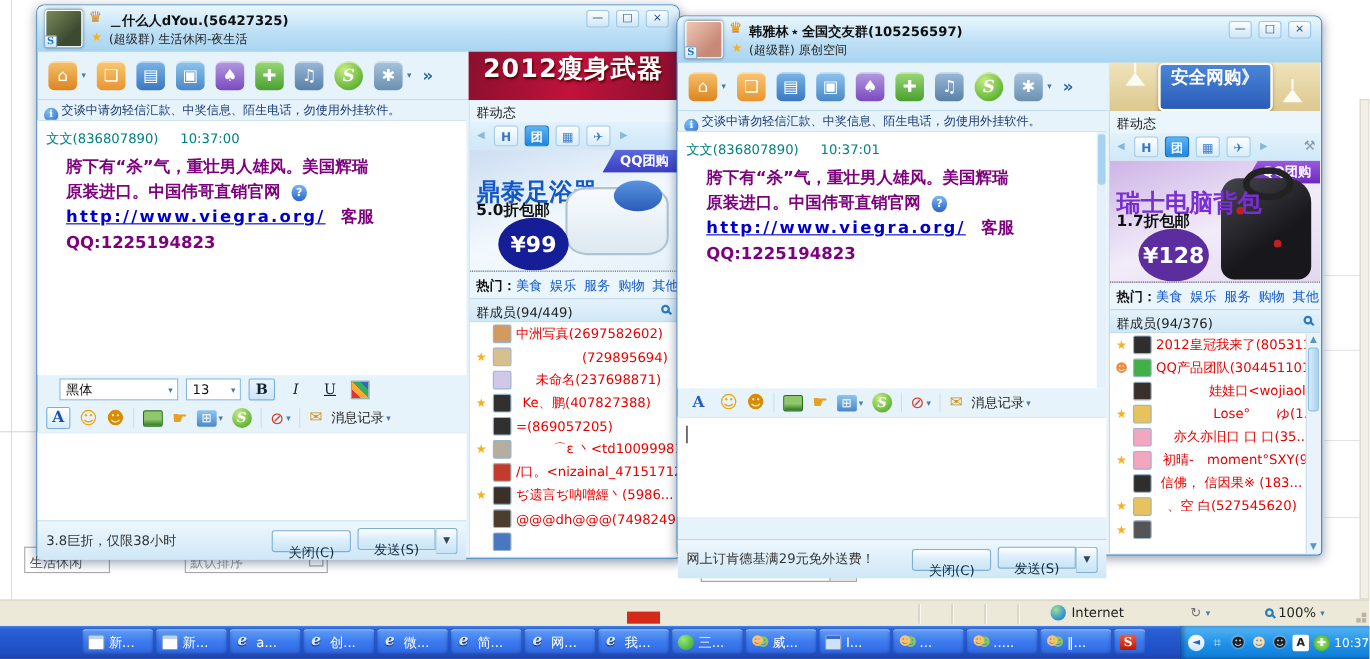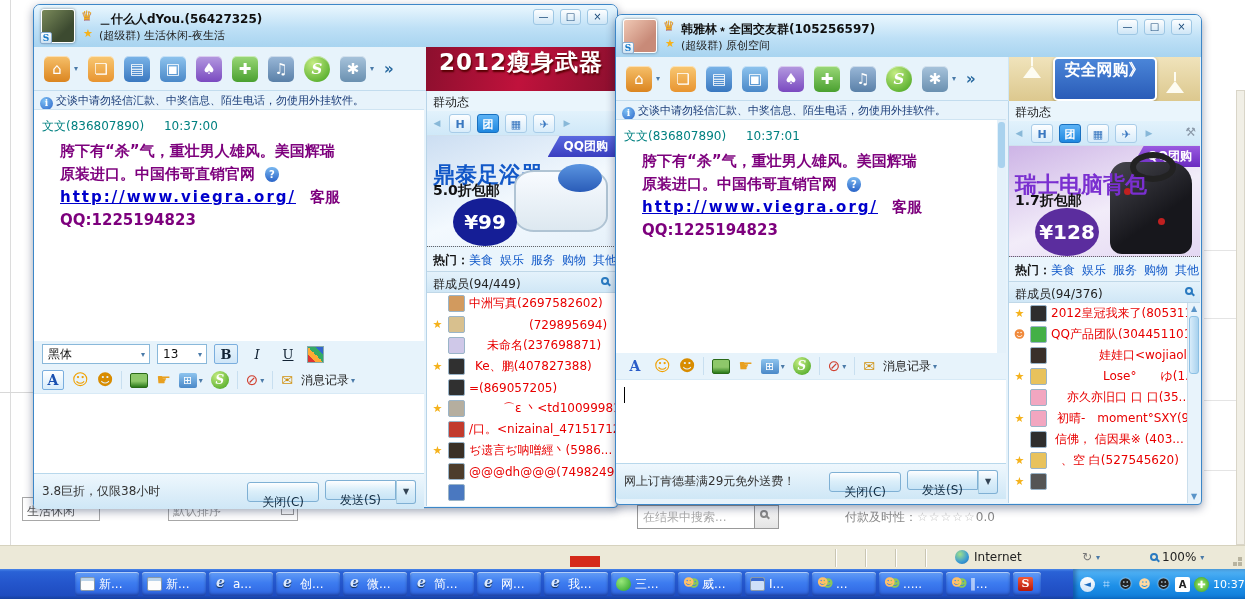--- a/index.html
+++ b/index.html
@@ -105,21 +105,21 @@
 #win-right .chat-area{height:234px}
 .sender-line{padding:8px 0 0 8px;color:#008080;white-space:nowrap}
 .sender-time{margin-left:16px}
 .msg-body{padding:5px 0 0 26px;color:#7d007d;font-weight:bold;font-size:15px;line-height:23px;white-space:nowrap}
 .msg-link{color:#0000cc;text-decoration:underline;letter-spacing:2px;cursor:pointer}
 .msg-after{margin-left:14px}
 .shield-ico{display:inline-block;width:14px;height:15px;border-radius:45% 45% 50% 50%;background:linear-gradient(#7ab8f0,#2a64c8);color:#fff;font-size:10px;font-weight:bold;text-align:center;line-height:15px;margin-left:10px;vertical-align:1px}
 .chat-scroll{position:absolute;right:0;top:0;width:9px;height:100%;background:#e4f1fa}
 .chat-scroll::before{content:"";position:absolute;left:1px;top:2px;width:7px;height:46px;background:#a9d2ee;border-radius:3px}
 
-.font-bar{position:absolute;left:0;top:336px;width:390px;height:26px;display:flex;align-items:center;gap:7px;padding:0 8px}
+.font-bar{position:absolute;left:0;top:336px;width:390px;height:26px;display:flex;align-items:center;gap:7px;padding:0 20px}
 .fake-select{height:20px;border:1px solid #89b8da;background:#fff;display:flex;align-items:center;justify-content:space-between;padding:0 2px 0 5px;color:#111}
 .w110{width:108px}.w52{width:50px}
 .sel-arrow{color:#4a7aa8;font-size:8px;padding:0 2px}
 .fmt-btn{width:24px;height:20px;text-align:center;font-family:"DejaVu Serif",serif;font-size:13px;line-height:19px;color:#123;border:1px solid transparent}
 .fmt-b{font-weight:bold;border:1px solid #7aaede;background:linear-gradient(#e8f4fc,#cfe6f8);border-radius:2px}
 .fmt-i{font-style:italic}.fmt-u{text-decoration:underline}
 .palette{width:17px;height:17px;border:1px solid #8aa;background:linear-gradient(45deg,#d33 25%,#fa3 25% 50%,#3a6 50% 75%,#36c 75%)}
 
 .emoji-bar{position:absolute;left:0;width:390px;height:26px;display:flex;align-items:center;gap:8px;padding:0 8px}
 #win-left .emoji-bar{top:362px}
@@ -137,21 +137,21 @@
 .hist-label{color:#222;white-space:nowrap}
 .vsep{width:1px;height:18px;background:#c8dff0;flex:none}
 
 .input-area{position:absolute;left:0;width:390px;background:#fff;border-top:1px solid #d8eaf6}
 #win-left .input-area{top:388px;height:80px}
 #win-right .input-area{top:364px;height:91px}
 .caret{position:absolute;left:8px;top:7px;width:1px;height:16px;background:#000}
 
 .footer-bar{position:absolute;left:0;width:390px;height:36px;background:linear-gradient(#eef7fd,#cfe7f6);border-top:1px solid #b8d8ec;display:flex;align-items:center;gap:6px;padding:0 8px;border-radius:0 0 0 3px}
 #win-left .footer-bar{top:468px}
-#win-right .footer-bar{top:448px}
+#win-right .footer-bar{top:475px}
 .status-text{flex:1;color:#333;white-space:nowrap;overflow:hidden}
 .btn{height:20px;border:1px solid #7fb0d4;border-radius:3px;background:linear-gradient(#fefeff,#dceffa 45%,#c8e4f6);color:#102a40;text-align:center;line-height:22px;padding:8px 14px;white-space:nowrap}
 .send-group{display:flex}
 .send-group .btn{border-radius:3px 0 0 3px}
 .send-arrow{width:20px;height:24px;border:1px solid #7fb0d4;border-left:1px solid #a8cce0;border-radius:0 3px 3px 0;background:linear-gradient(#fefeff,#dceffa 45%,#c8e4f6);font-size:8px;line-height:22px;text-align:center;color:#345}
 
 
 .sidebar{position:absolute;top:86px;bottom:1px;right:1px;left:392px;border-left:1px solid #b8d4e8;background:#eaf5fc;border-radius:0 0 3px 0;overflow:hidden}
 .feed-label{height:20px;padding:3px 0 0 6px;color:#222}
 .tab-strip{height:24px;display:flex;align-items:center;gap:6px;padding:0 4px;background:linear-gradient(#e2f2fc,#cfe8f8)}
@@ -550,21 +550,21 @@
 
         <div class="member-row">
           <span class="member-badge" style="color: rgb(245, 178, 28);">★</span>
           <span class="member-avatar" style="background: rgb(242, 166, 192);"></span>
           <span class="member-name" style="padding-left: 6px;">初晴-　moment°SXY(9...</span>
         </div>
 
         <div class="member-row">
           <span class="member-badge"></span>
           <span class="member-avatar" style="background: rgb(46, 46, 46);"></span>
-          <span class="member-name" style="padding-left: 4px;">信佛， 信因果※ (403...</span>
+          <span class="member-name" style="padding-left: 4px;">信佛， 信因果※ (183...</span>
         </div>
 
         <div class="member-row">
           <span class="member-badge" style="color: rgb(245, 178, 28);">★</span>
           <span class="member-avatar" style="background: rgb(232, 194, 92);"></span>
           <span class="member-name" style="padding-left: 10px;">、空 白(527545620)</span>
         </div>
 
         <div class="member-row">
           <span class="member-badge" style="color: rgb(245, 178, 28);">★</span>

